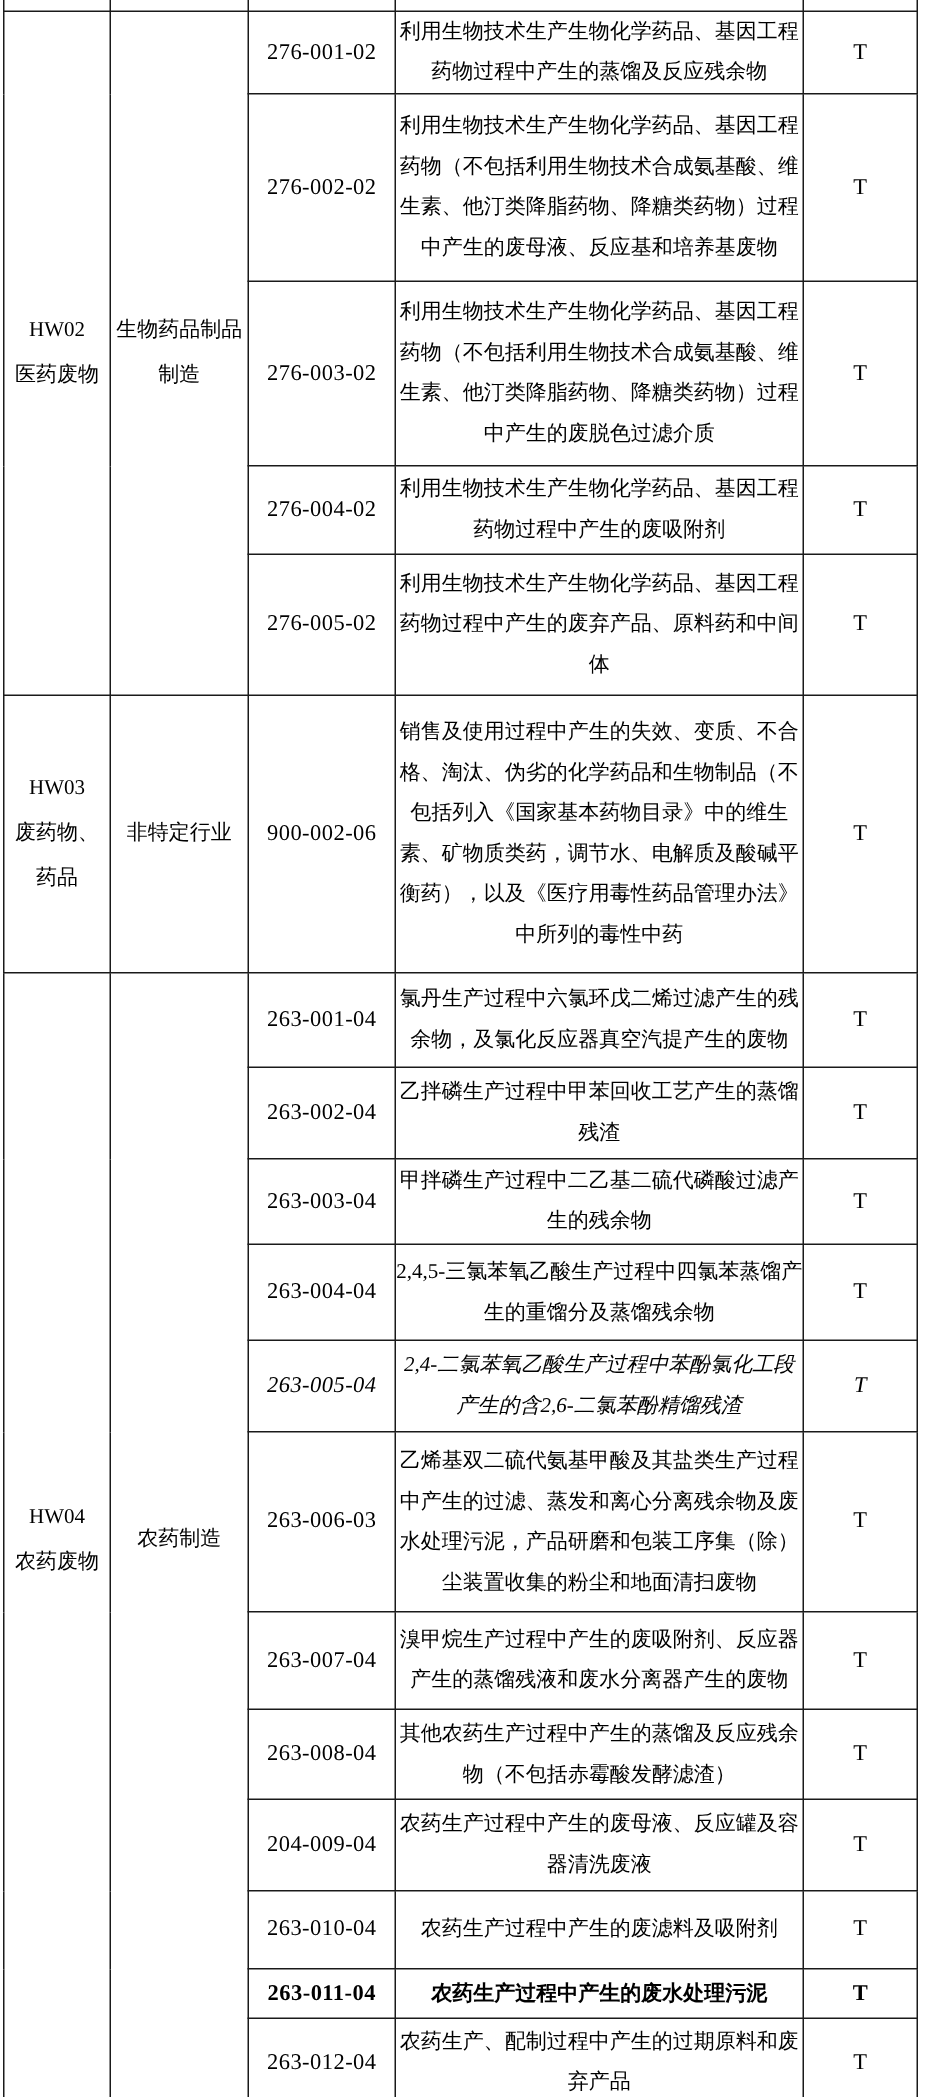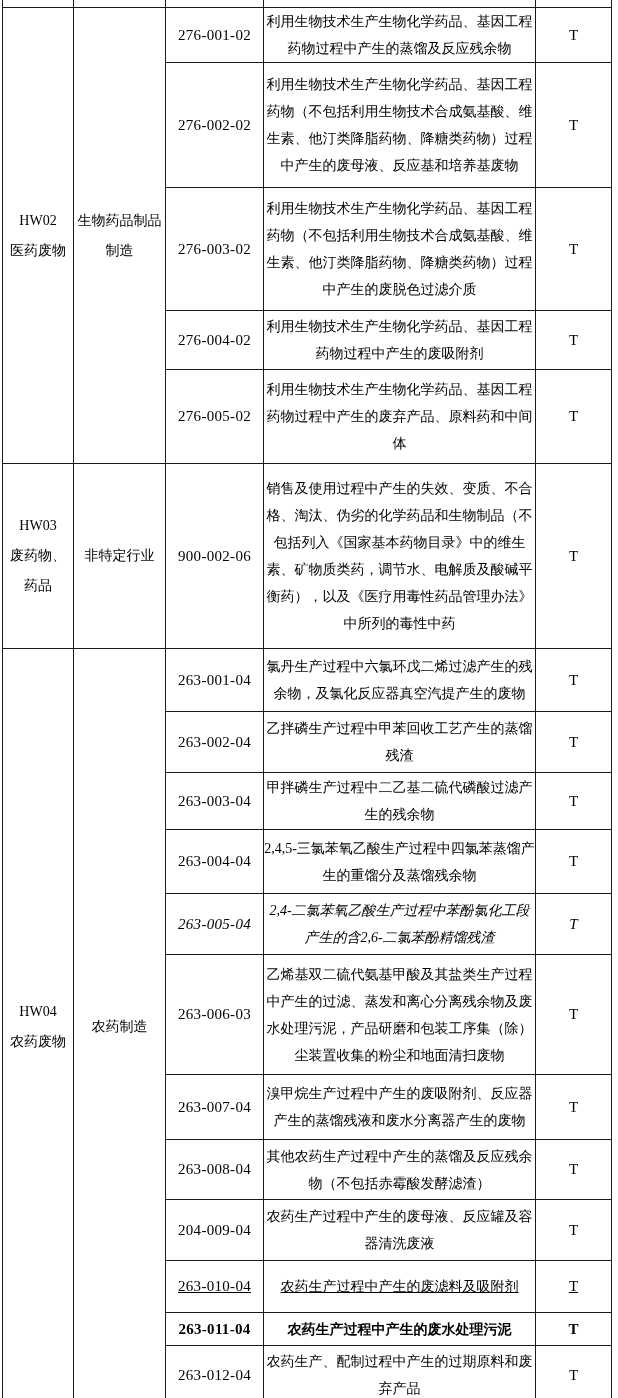--- a/index.html
+++ b/index.html
@@ -163,21 +163,21 @@
       <tr style="height: 60px;">
         <td class="code-cell">263-008-04</td>
         <td class="desc-cell">其他农药生产过程中产生的蒸馏及反应残余物（不包括赤霉酸发酵滤渣）</td>
         <td class="hazard-cell">T</td>
       </tr>
       <tr style="height: 61px;">
         <td class="code-cell">204-009-04</td>
         <td class="desc-cell">农药生产过程中产生的废母液、反应罐及容器清洗废液</td>
         <td class="hazard-cell">T</td>
       </tr>
-      <tr style="height: 52px; text-decoration: underline;">
+      <tr style="height: 52px;">
         <td class="code-cell">263-010-04</td>
         <td class="desc-cell">农药生产过程中产生的废滤料及吸附剂</td>
         <td class="hazard-cell">T</td>
       </tr>
       <tr style="height: 33px; font-weight: bold;">
         <td class="code-cell">263-011-04</td>
         <td class="desc-cell">农药生产过程中产生的废水处理污泥</td>
         <td class="hazard-cell">T</td>
       </tr>
       <tr style="height: 59px;">

